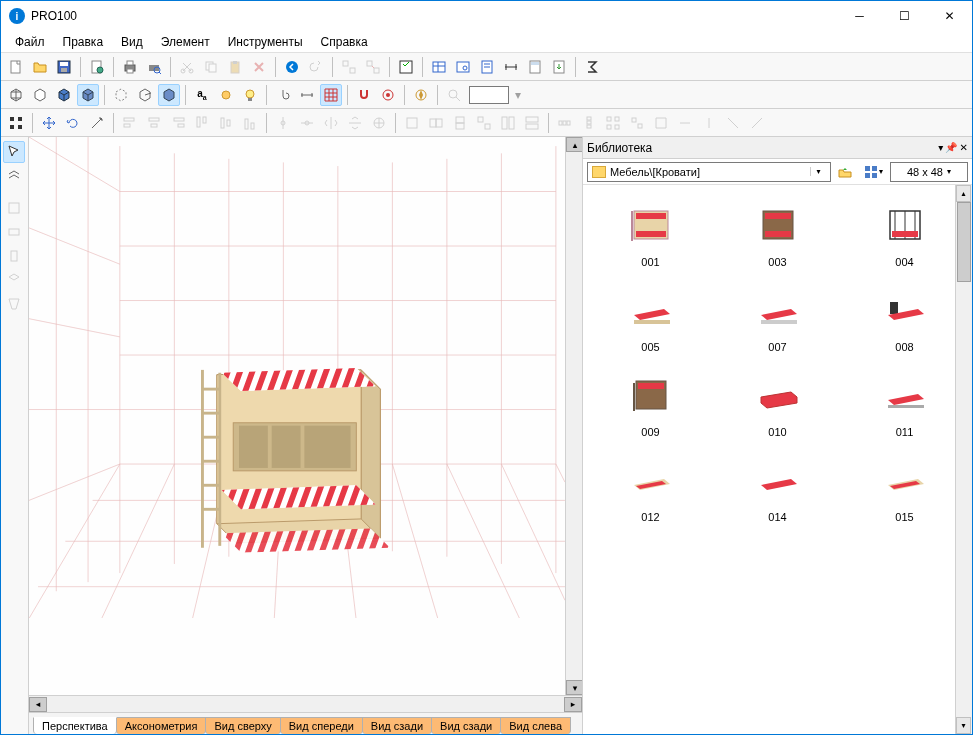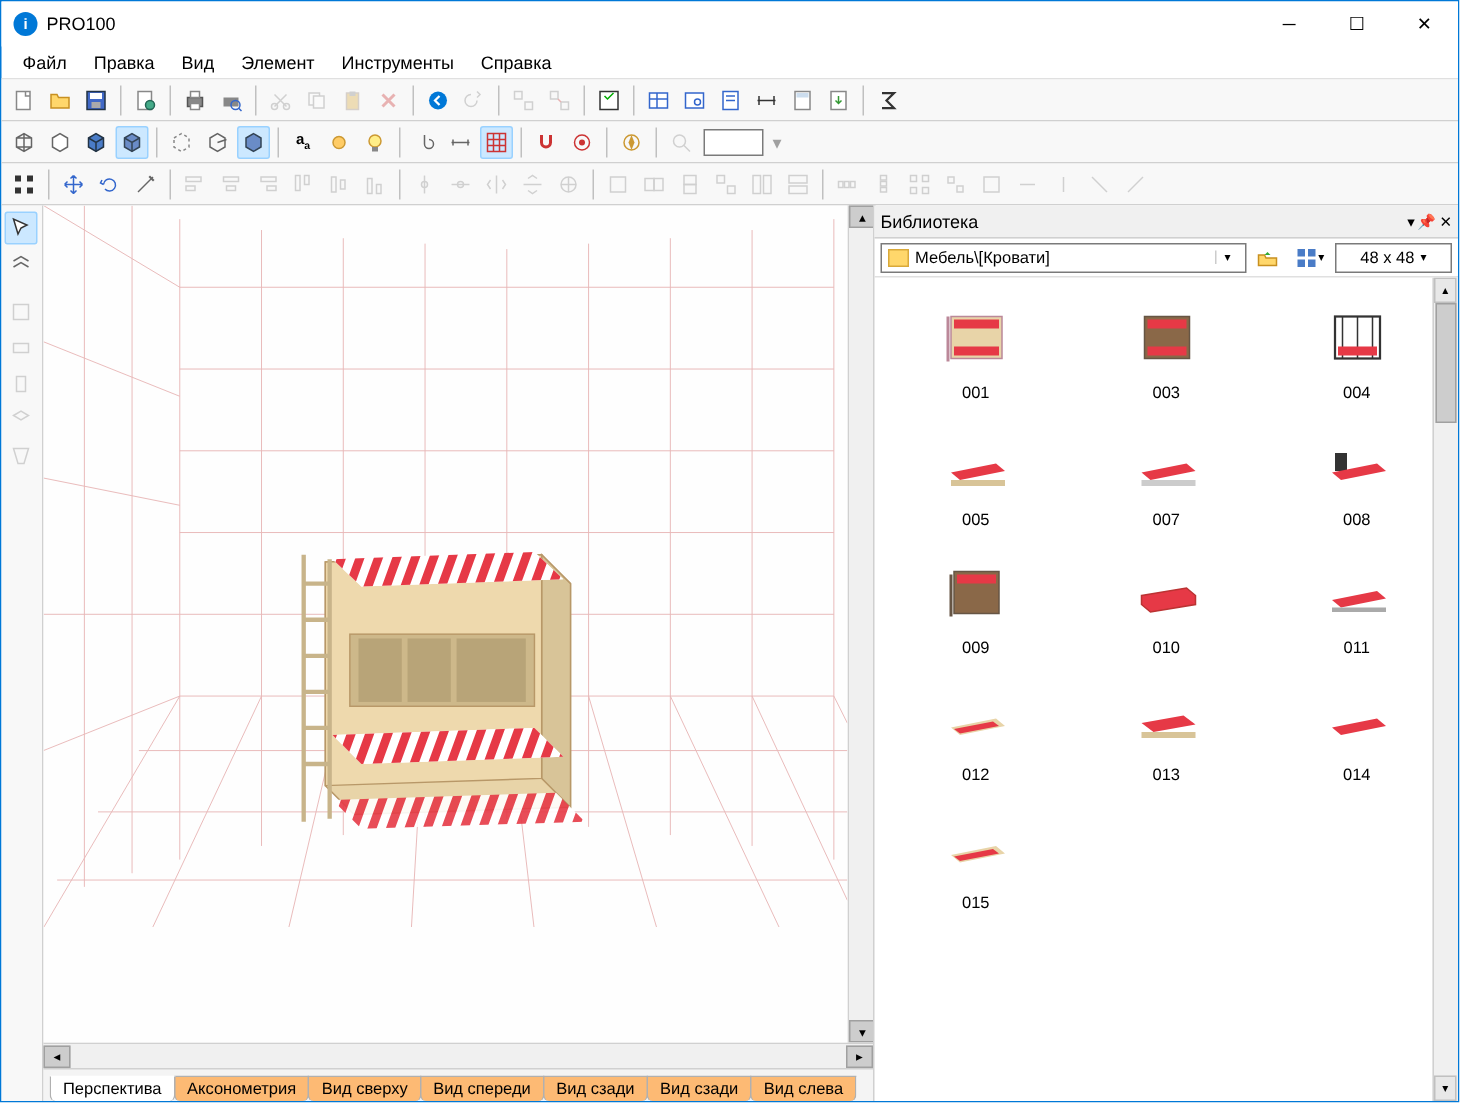--- a/index.html
+++ b/index.html
@@ -789,29 +789,20 @@
                 <svg width="50" height="40" viewBox="0 0 50 40">
                   <path d="M8 25l30-6 6 5-30 6z" fill="#e8d4a8"></path>
                   <path d="M10 26l26-5 4 3-26 5z" fill="#e63946"></path>
                 </svg>
               </div>
               <div class="lib-label">012</div>
             </div>
             <div class="lib-item">
               <div class="lib-thumb">
                 <svg width="50" height="40" viewBox="0 0 50 40">
-                  <path d="M8 22l28-5 8 6-28 5z" fill="#e63946"></path>
-                  <rect x="8" y="28" width="36" height="4" fill="#d8c498"></rect>
-                </svg>
-              </div>
-              <div class="lib-label">013</div>
-            </div>
-            <div class="lib-item">
-              <div class="lib-thumb">
-                <svg width="50" height="40" viewBox="0 0 50 40">
                   <path d="M8 25l30-6 6 5-30 6z" fill="#e63946"></path>
                 </svg>
               </div>
               <div class="lib-label">014</div>
             </div>
             <div class="lib-item">
               <div class="lib-thumb">
                 <svg width="50" height="40" viewBox="0 0 50 40">
                   <path d="M8 25l30-6 6 5-30 6z" fill="#e8d4a8"></path>
                   <path d="M10 26l26-5 4 3-26 5z" fill="#e63946"></path>

